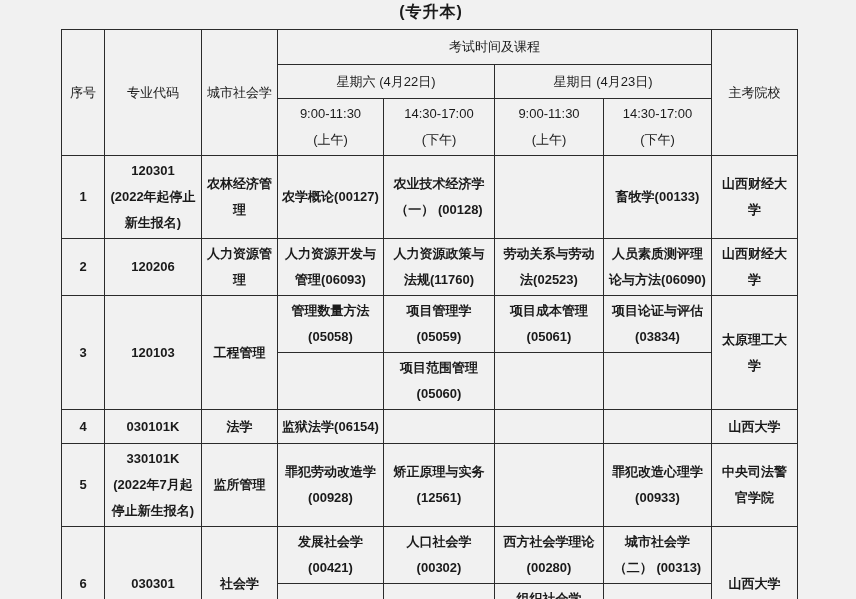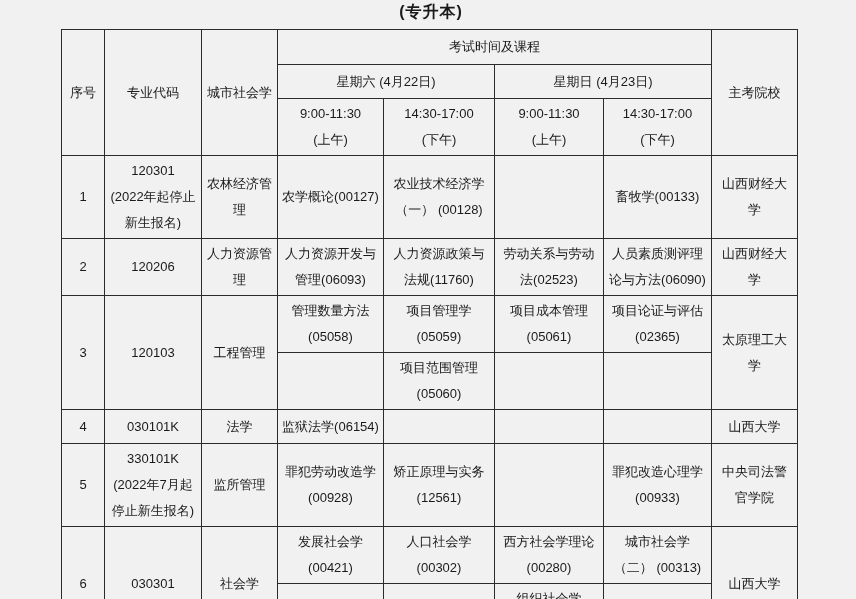--- a/index.html
+++ b/index.html
@@ -41,21 +41,21 @@
     vertical-align: middle;
     padding: 2px 4px;
     line-height: 26px;
     word-break: break-word;
     overflow: hidden;
   }
   table.schedule th {
     font-weight: normal;
   }
   table.schedule td {
-    font-weight: normal;
+    font-weight: bold;
   }
   
   tr.h-exam   { height: 35px; }
   tr.h-days   { height: 34px; }
   tr.h-times  { height: 50px; }
   
   tr.r1  { height: 82px; }
   tr.r2  { height: 53px; }
   tr.r3a { height: 50px; }
   tr.r3b { height: 50px; }
@@ -138,21 +138,21 @@
       <td>山西财经大学</td>
     </tr>
 
     <tr class="r3a">
       <td rowspan="2">3</td>
       <td rowspan="2">120103</td>
       <td rowspan="2">工程管理</td>
       <td>管理数量方法 (05058)</td>
       <td>项目管理学 (05059)</td>
       <td>项目成本管理 (05061)</td>
-      <td>项目论证与评估 (02365)</td>
+      <td>项目论证与评估 (03834)</td>
       <td rowspan="2">太原理工大学</td>
     </tr>
     <tr class="r3b">
       <td></td>
       <td>项目范围管理 (05060)</td>
       <td></td>
       <td></td>
     </tr>
 
     <tr class="r4">

